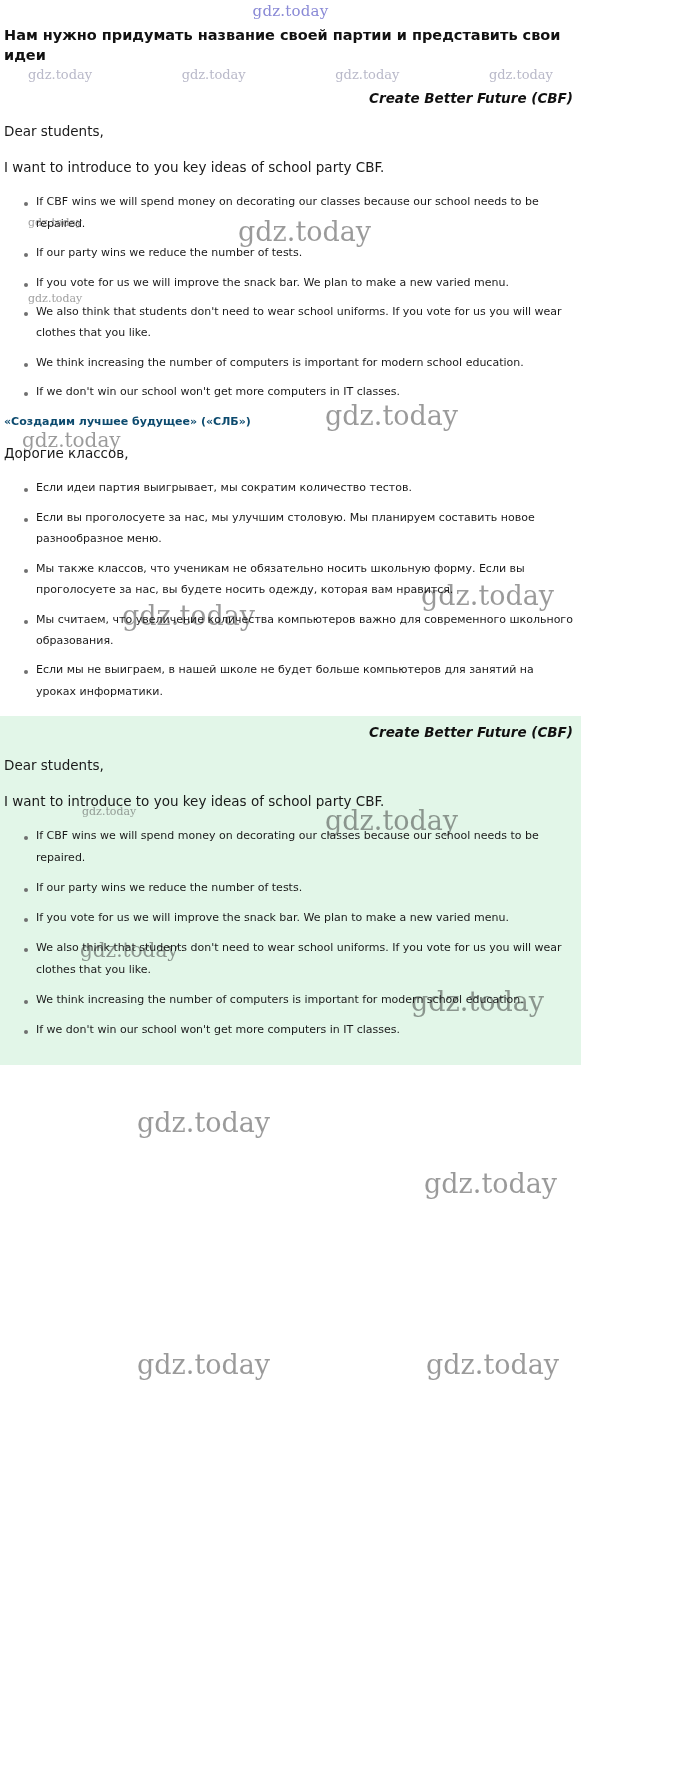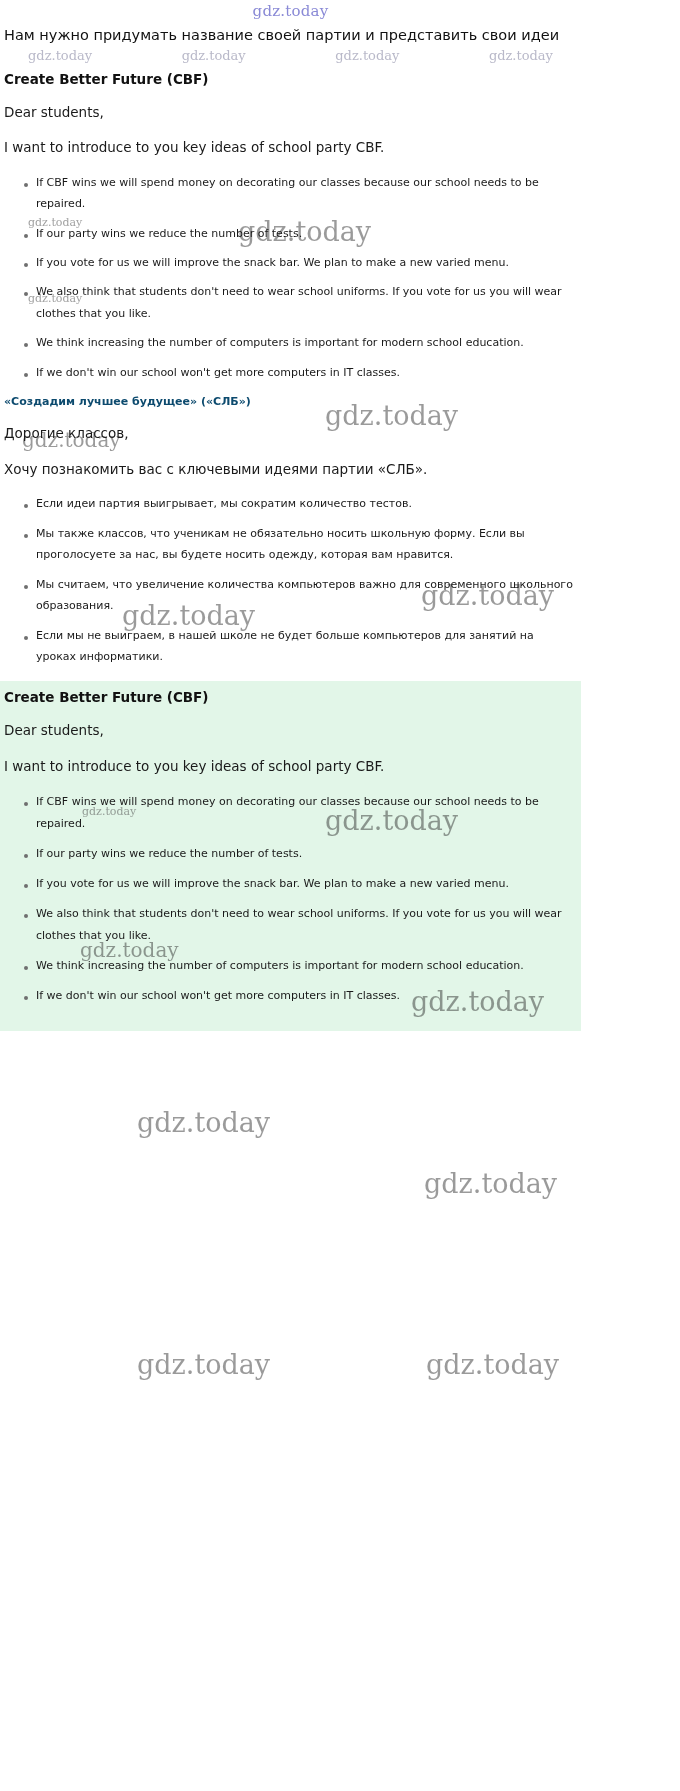--- a/index.html
+++ b/index.html
@@ -32,41 +32,43 @@
   }
 
   .content {
     padding: 0 8px 0 4px;
     position: relative;
     z-index: 2;
   }
 
   .lead {
     font-size: 14.5px;
-    font-weight: 400;
+    font-weight: 700;
     line-height: 1.35;
     margin: 6px 0 2px 0;
     color: #111;
   }
 
   .wm-row {
     display: flex;
     justify-content: space-between;
     padding: 0 20px 0 24px;
     color: #b9b9c9;
     font-size: 13px;
     font-family: "DejaVu Serif", "Liberation Serif", serif;
     margin-bottom: 2px;
   }
 
   .heading-en {
     font-size: 13.5px;
+    font-style: italic;
     font-weight: 700;
     margin: 8px 0 0 0;
     color: #111;
+    text-align: right;
   }
   .heading-ru {
     font-size: 11px;
     font-weight: 700;
     margin: 12px 0 0 0;
     color: #0c4a6e;
   }
 
   p.para {
     font-size: 13.5px;
@@ -148,23 +150,23 @@
       <li>If CBF wins we will spend money on decorating our classes because our school needs to be repaired.</li>
       <li>If our party wins we reduce the number of tests.</li>
       <li>If you vote for us we will improve the snack bar. We plan to make a new varied menu.</li>
       <li>We also think that students don't need to wear school uniforms. If you vote for us you will wear clothes that you like.</li>
       <li>We think increasing the number of computers is important for modern school education.</li>
       <li>If we don't win our school won't get more computers in IT classes.</li>
     </ul>
 
     <div class="heading-ru">«Создадим лучшее будущее» («СЛБ»)</div>
     <p class="para">Дорогие классов,</p>
-    <p class="para">Хочу познакомить вас с ключевыми идеями партии «СЛБ».</p>
     <ul class="bullets">
       <li>Если идеи партия выигрывает, мы сократим количество тестов.</li>
+      <li>Если вы проголосуете за нас, мы улучшим столовую. Мы планируем составить новое разнообразное меню.</li>
       <li>Мы также классов, что ученикам не обязательно носить школьную форму. Если вы проголосуете за нас, вы будете носить одежду, которая вам нравится.</li>
       <li>Мы считаем, что увеличение количества компьютеров важно для современного школьного образования.</li>
       <li>Если мы не выиграем, в нашей школе не будет больше компьютеров для занятий на уроках информатики.</li>
     </ul>
   </div>
 
   <div class="answer-block">
     <div class="heading-en">Create Better Future (CBF)</div>
     <p class="para">Dear students,</p>
     <p class="para">I want to introduce to you key ideas of school party CBF.</p>

